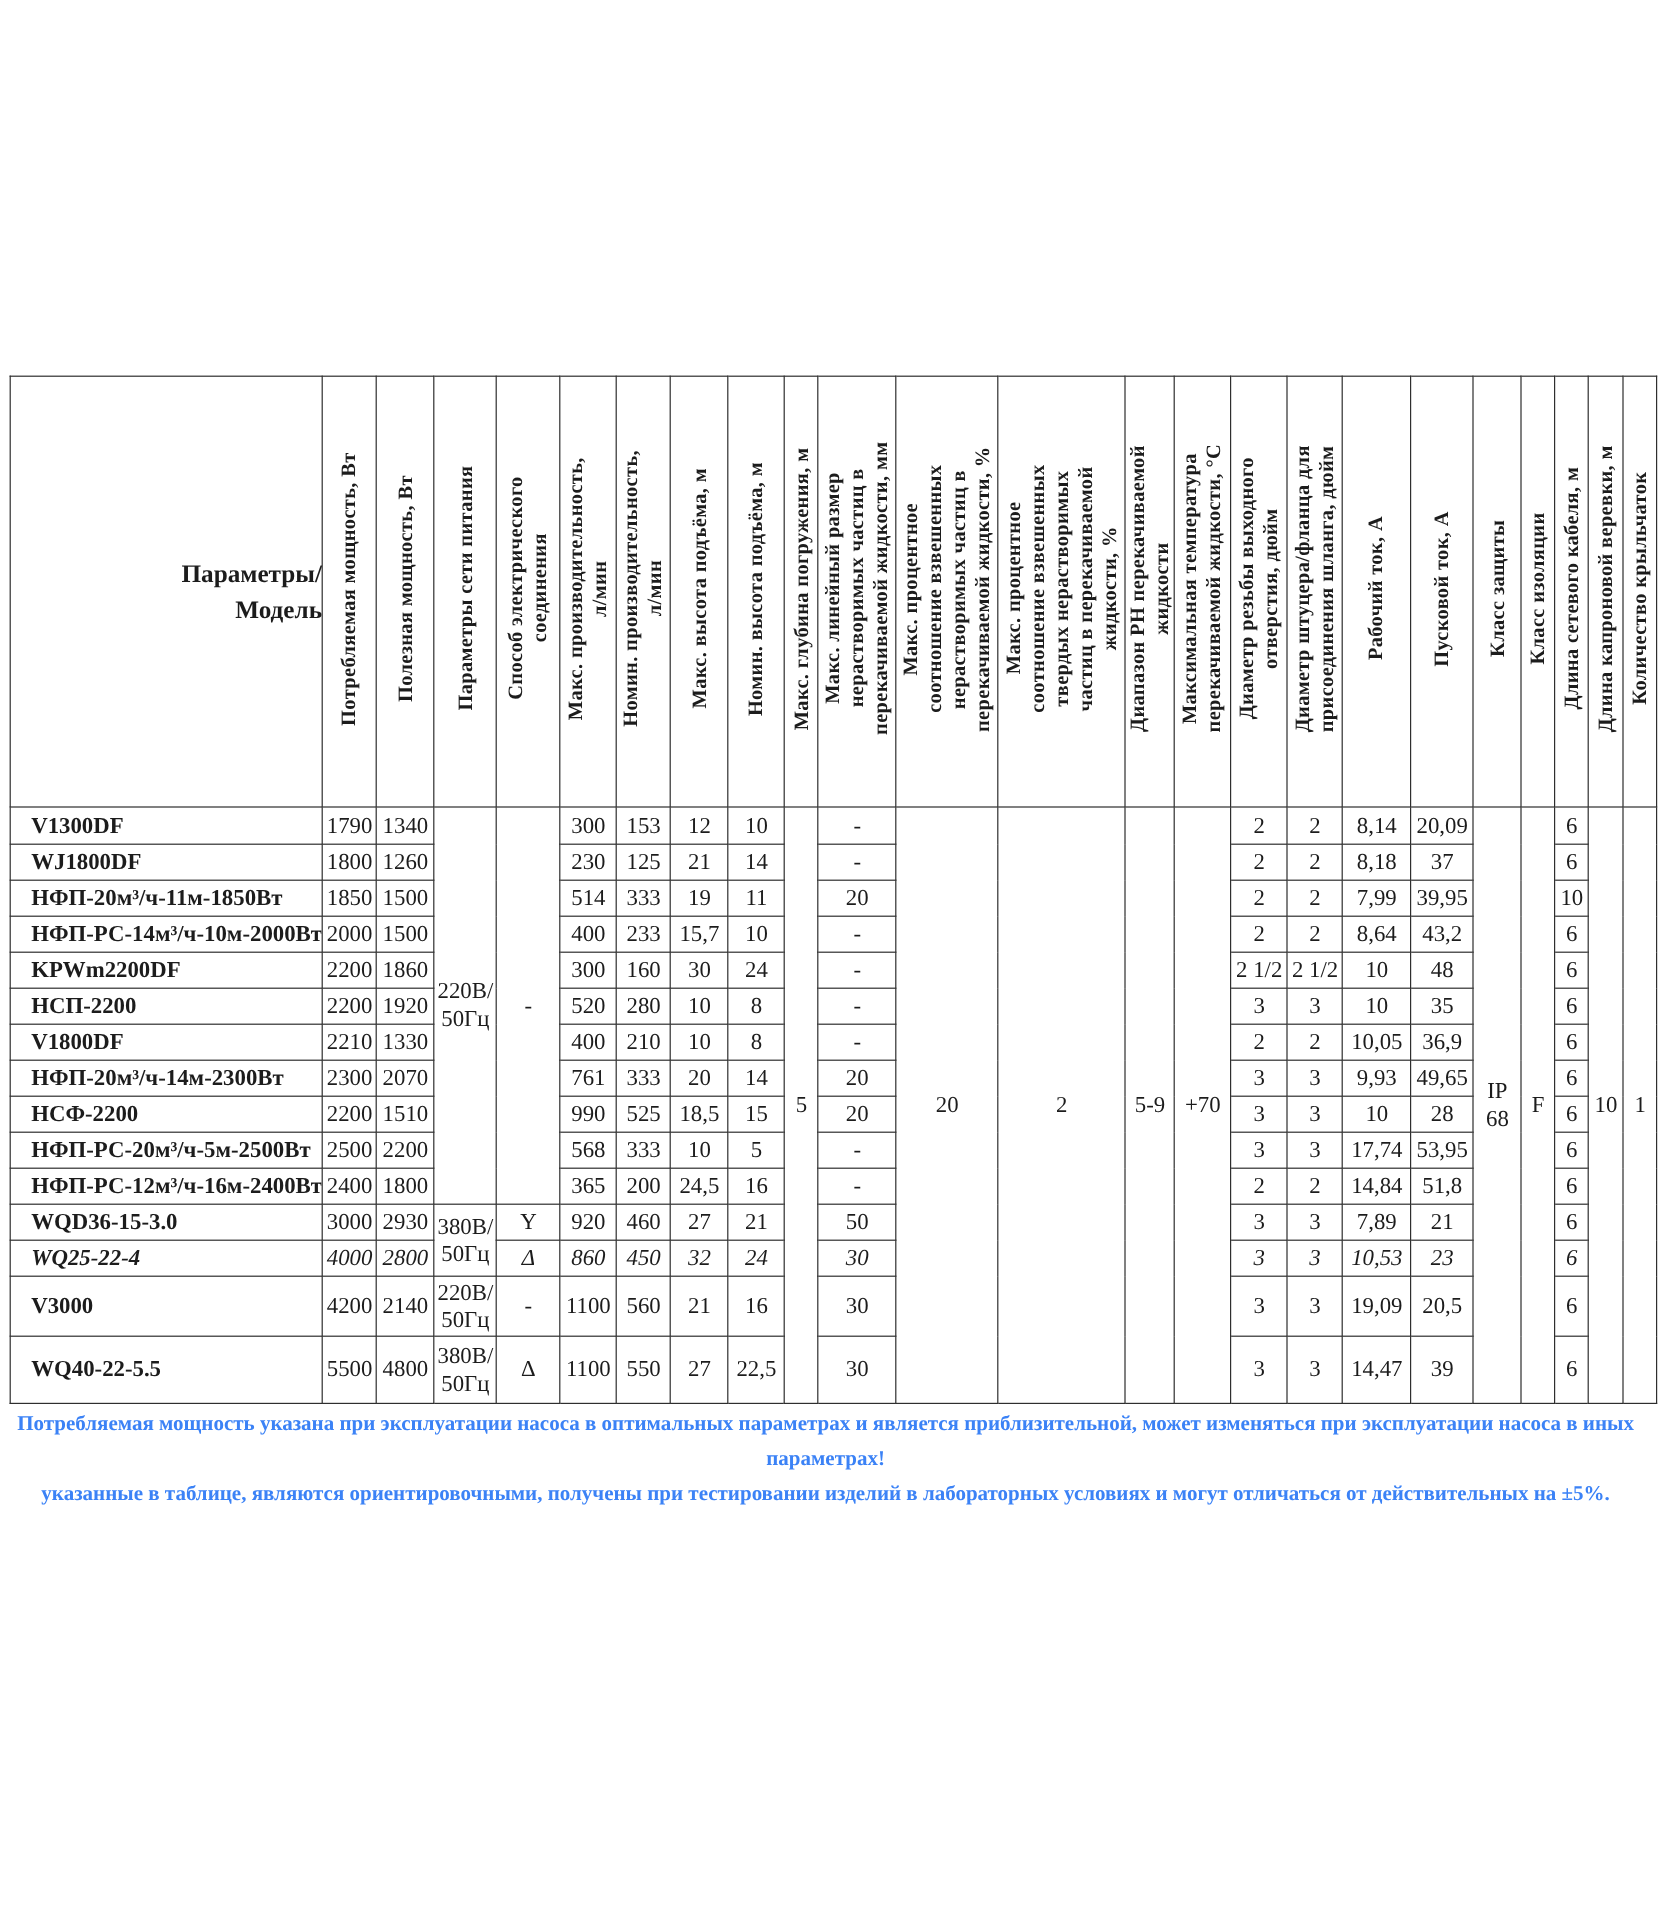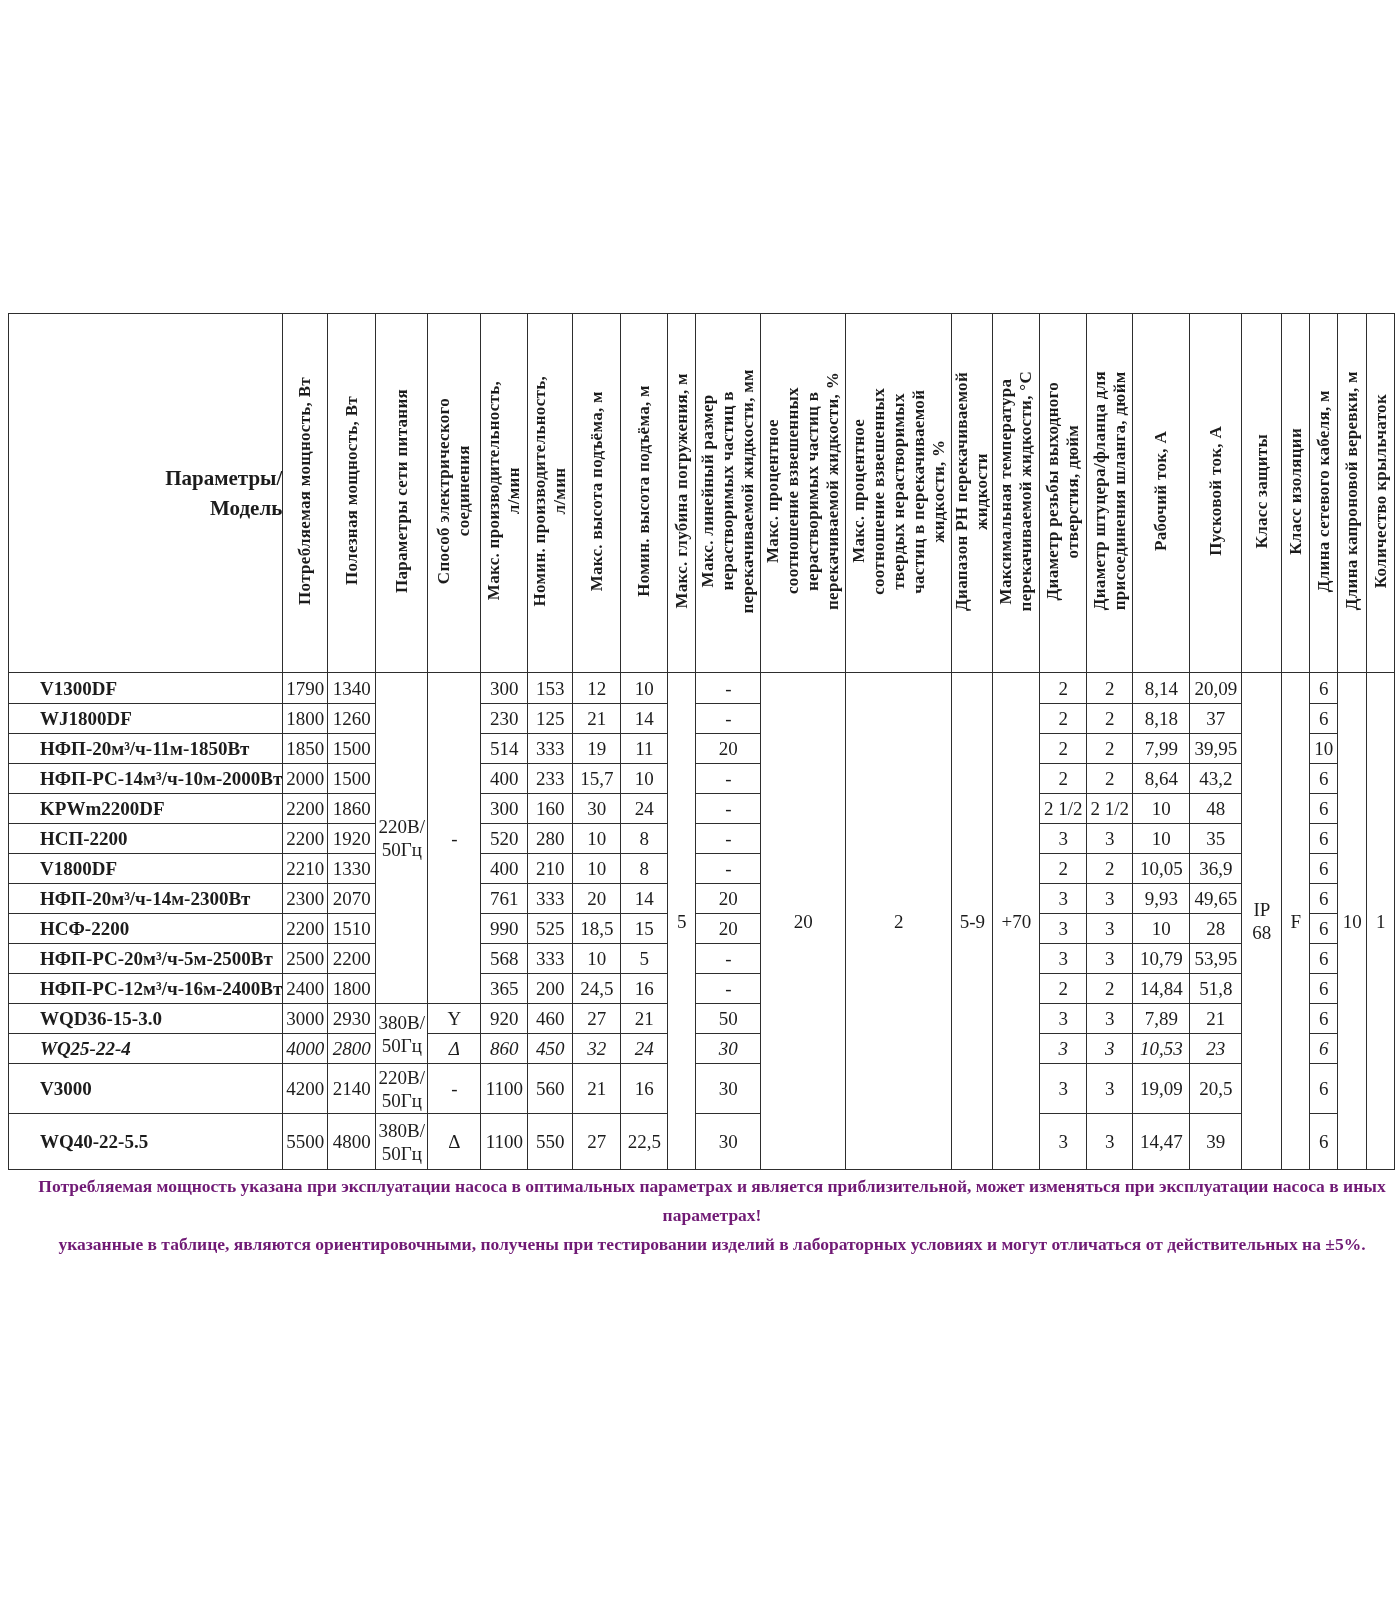--- a/index.html
+++ b/index.html
@@ -43,37 +43,36 @@
     letter-spacing:0.3px;
     text-align:center;
   }
   .spec-table td{
     font-size:19px;
     line-height:23px;
     white-space:pre-line;
   }
   td.model{
     text-align:left;
-    padding-left:31px;
+    padding-left:17px;
     font-weight:bold;
     white-space:nowrap;
     font-size:19px;
     overflow:hidden;
     margin-left:20px;
   }
   .footnote{
     position:absolute;
     left:8px;top:1172px;
     width:1360px;
     text-align:center;
     font-weight:bold;
     font-size:17.5px;
     line-height:29px;
-    color:#701a75;
-    margin-left:24px;
+    color:#3b82f6;
   }
 </style>
 </head>
 <body>
 
 <div class="page">
   <table class="spec-table">
     <colgroup>
         <col style="width: 242px;">
         <col style="width: 45px;">
@@ -298,21 +297,21 @@
           <td class="model">НФП-РС-20м³/ч-5м-2500Вт</td>
           <td>2500</td>
           <td>2200</td>
           <td>568</td>
           <td>333</td>
           <td>10</td>
           <td>5</td>
           <td>-</td>
           <td>3</td>
           <td>3</td>
-          <td>10,79</td>
+          <td>17,74</td>
           <td>53,95</td>
           <td>6</td>
         </tr>
         <tr style="height: 30px;">
           <td class="model">НФП-РС-12м³/ч-16м-2400Вт</td>
           <td>2400</td>
           <td>1800</td>
           <td>365</td>
           <td>200</td>
           <td>24,5</td>

